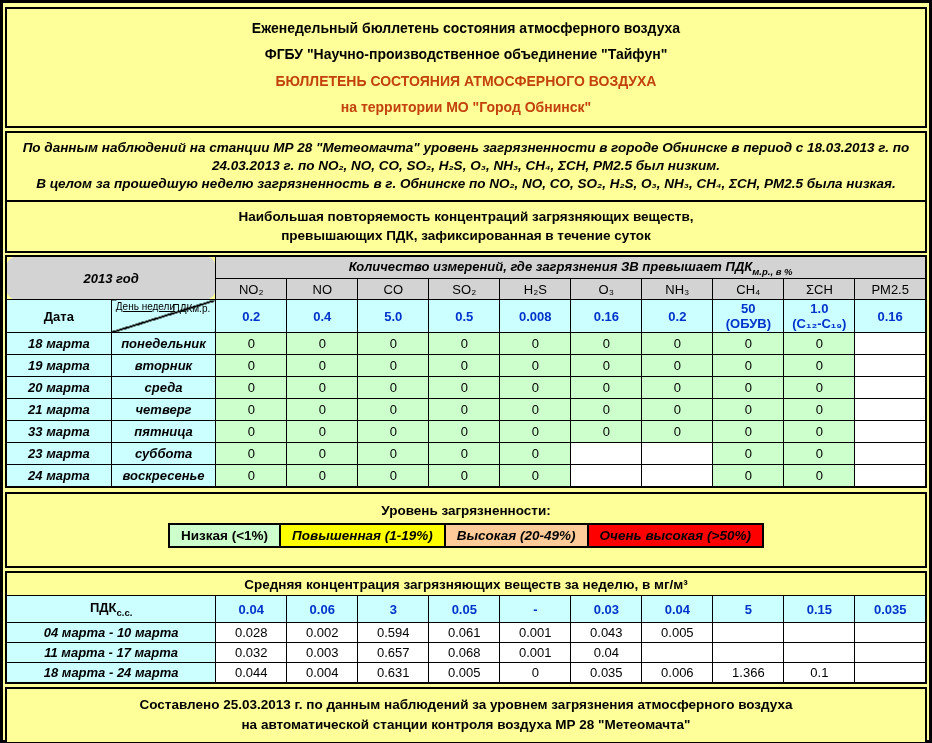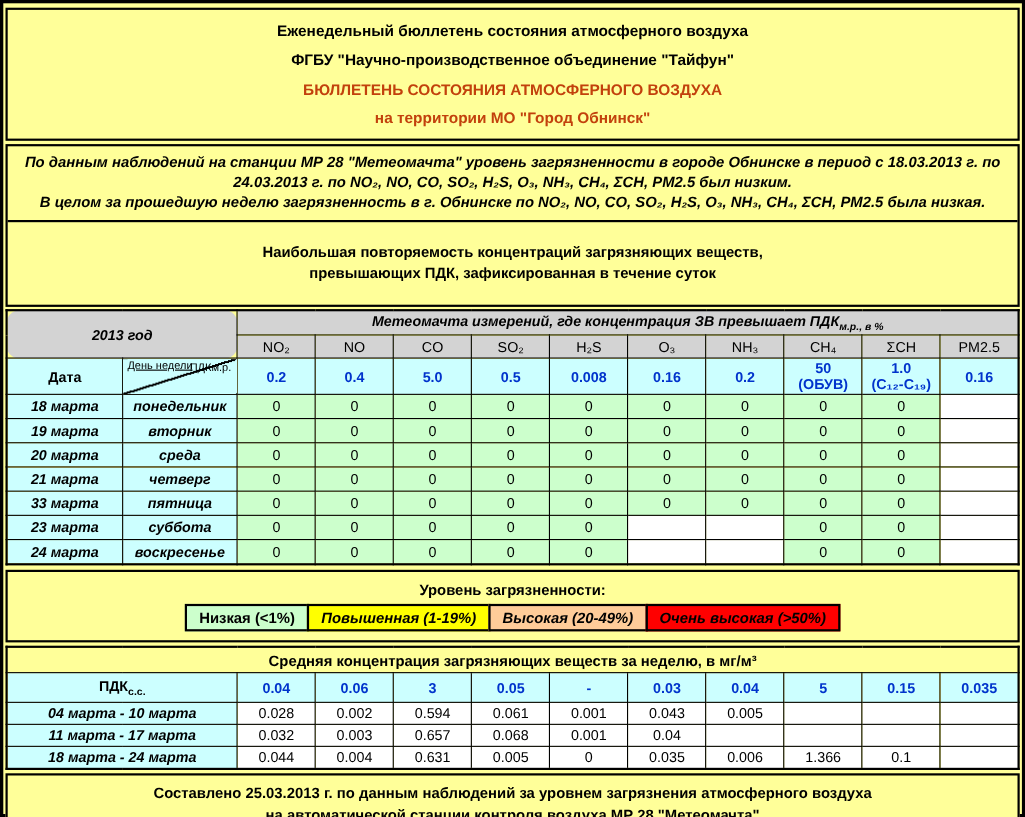--- a/index.html
+++ b/index.html
@@ -16,21 +16,21 @@
   .header-box { height:121px; display:flex; flex-direction:column; justify-content:space-evenly;
     text-align:center; font-weight:bold; font-size:14px; }
   .header-box p { margin:0; }
   .h-blue { color:#c2410c; }
 
   
   .summary-box { margin-bottom:2px; }
   .summary-text { padding:6px 3px; text-align:center; font-weight:bold; font-style:italic;
     font-size:13.5px; line-height:1.35; border-bottom:2px solid #000; }
   .summary-text p { margin:0; }
-  .table1-title { padding:18px 4px; text-align:center; font-weight:bold; font-size:13.5px; line-height:1.45; }
+  .table1-title { padding:5px 4px; text-align:center; font-weight:bold; font-size:13.5px; line-height:1.45; }
   .pre { white-space:pre-line; }
 
   
   .t { width:100%; border-collapse:collapse; table-layout:fixed; background:#FFFF99; border:2px solid #000; }
   .t td { border:1.5px solid #000; text-align:center; vertical-align:middle;
     font-size:13px; padding:1px 2px; overflow:hidden; }
   .t1 { margin-bottom:4px; }
   .gray  { background:#D3D3D3; }
   .cyan  { background:#CCFFFF; }
   .green { background:#CCFFCC; }
@@ -45,21 +45,21 @@
   .diag { position:relative; padding:0;
     background-image:linear-gradient(to bottom right,
       transparent calc(50% - 1px), #000 calc(50% - 1px),
       #000 calc(50% + 1px), transparent calc(50% + 1px)); }
   .diag-top { position:absolute; top:3px; right:5px; font-size:10px; }
   .diag-bottom { position:absolute; bottom:20px; left:4px; font-size:10px;text-decoration:underline; }
   .t1 tr.data td { height:22px; }
   .date { font-weight:bold; font-style:italic; }
 
   
-  .legend-box { height:66px; text-align:center; }
+  .legend-box { height:76px; text-align:center; }
   .legend-title { font-weight:bold; font-size:13.5px; margin-top:9px; }
   .legend-row { margin-top:5px; display:flex; justify-content:center; }
   .legend-item { border:2px solid #000; font-weight:bold; font-size:13.5px; padding:3px 11px; }
   .legend-item + .legend-item { margin-left:-2px;font-style:italic; }
 
   
   .t2 { margin-bottom:3px; }
   .t2 .yellowhead { background:#FFFF99; font-weight:bold; font-size:13.5px; height:24px; }
   .pdklabel { font-weight:bold; font-size:13px; }
   .t2 tr.pdk td { height:27px; }
@@ -101,21 +101,21 @@
         <col style="width:7.72%">
       <col style="width:7.72%">
         <col style="width:7.72%">
         <col style="width:7.72%">
         <col style="width:7.72%">
         <col style="width:7.72%">
     </colgroup>
     <tbody>
         <tr>
       <td class="gray yearcell" colspan="2" rowspan="2">2013 год</td>
-      <td class="gray mtitle" colspan="10"><span>Метеомачта измерений, где концентрация ЗВ превышает ПДК</span><span class="subsc">м.р., в %</span></td>
+      <td class="gray mtitle" colspan="10"><span>Количество измерений, где загрязнения ЗВ превышает ПДК</span><span class="subsc">м.р., в %</span></td>
     </tr>
     <tr class="colnames">
       <td class="gray">NO₂</td>
       <td class="gray">NO</td>
       <td class="gray">CO</td>
       <td class="gray">SO₂</td>
       <td class="gray">H₂S</td>
       <td class="gray">O₃</td>
       <td class="gray">NH₃</td>
       <td class="gray">CH₄</td>

